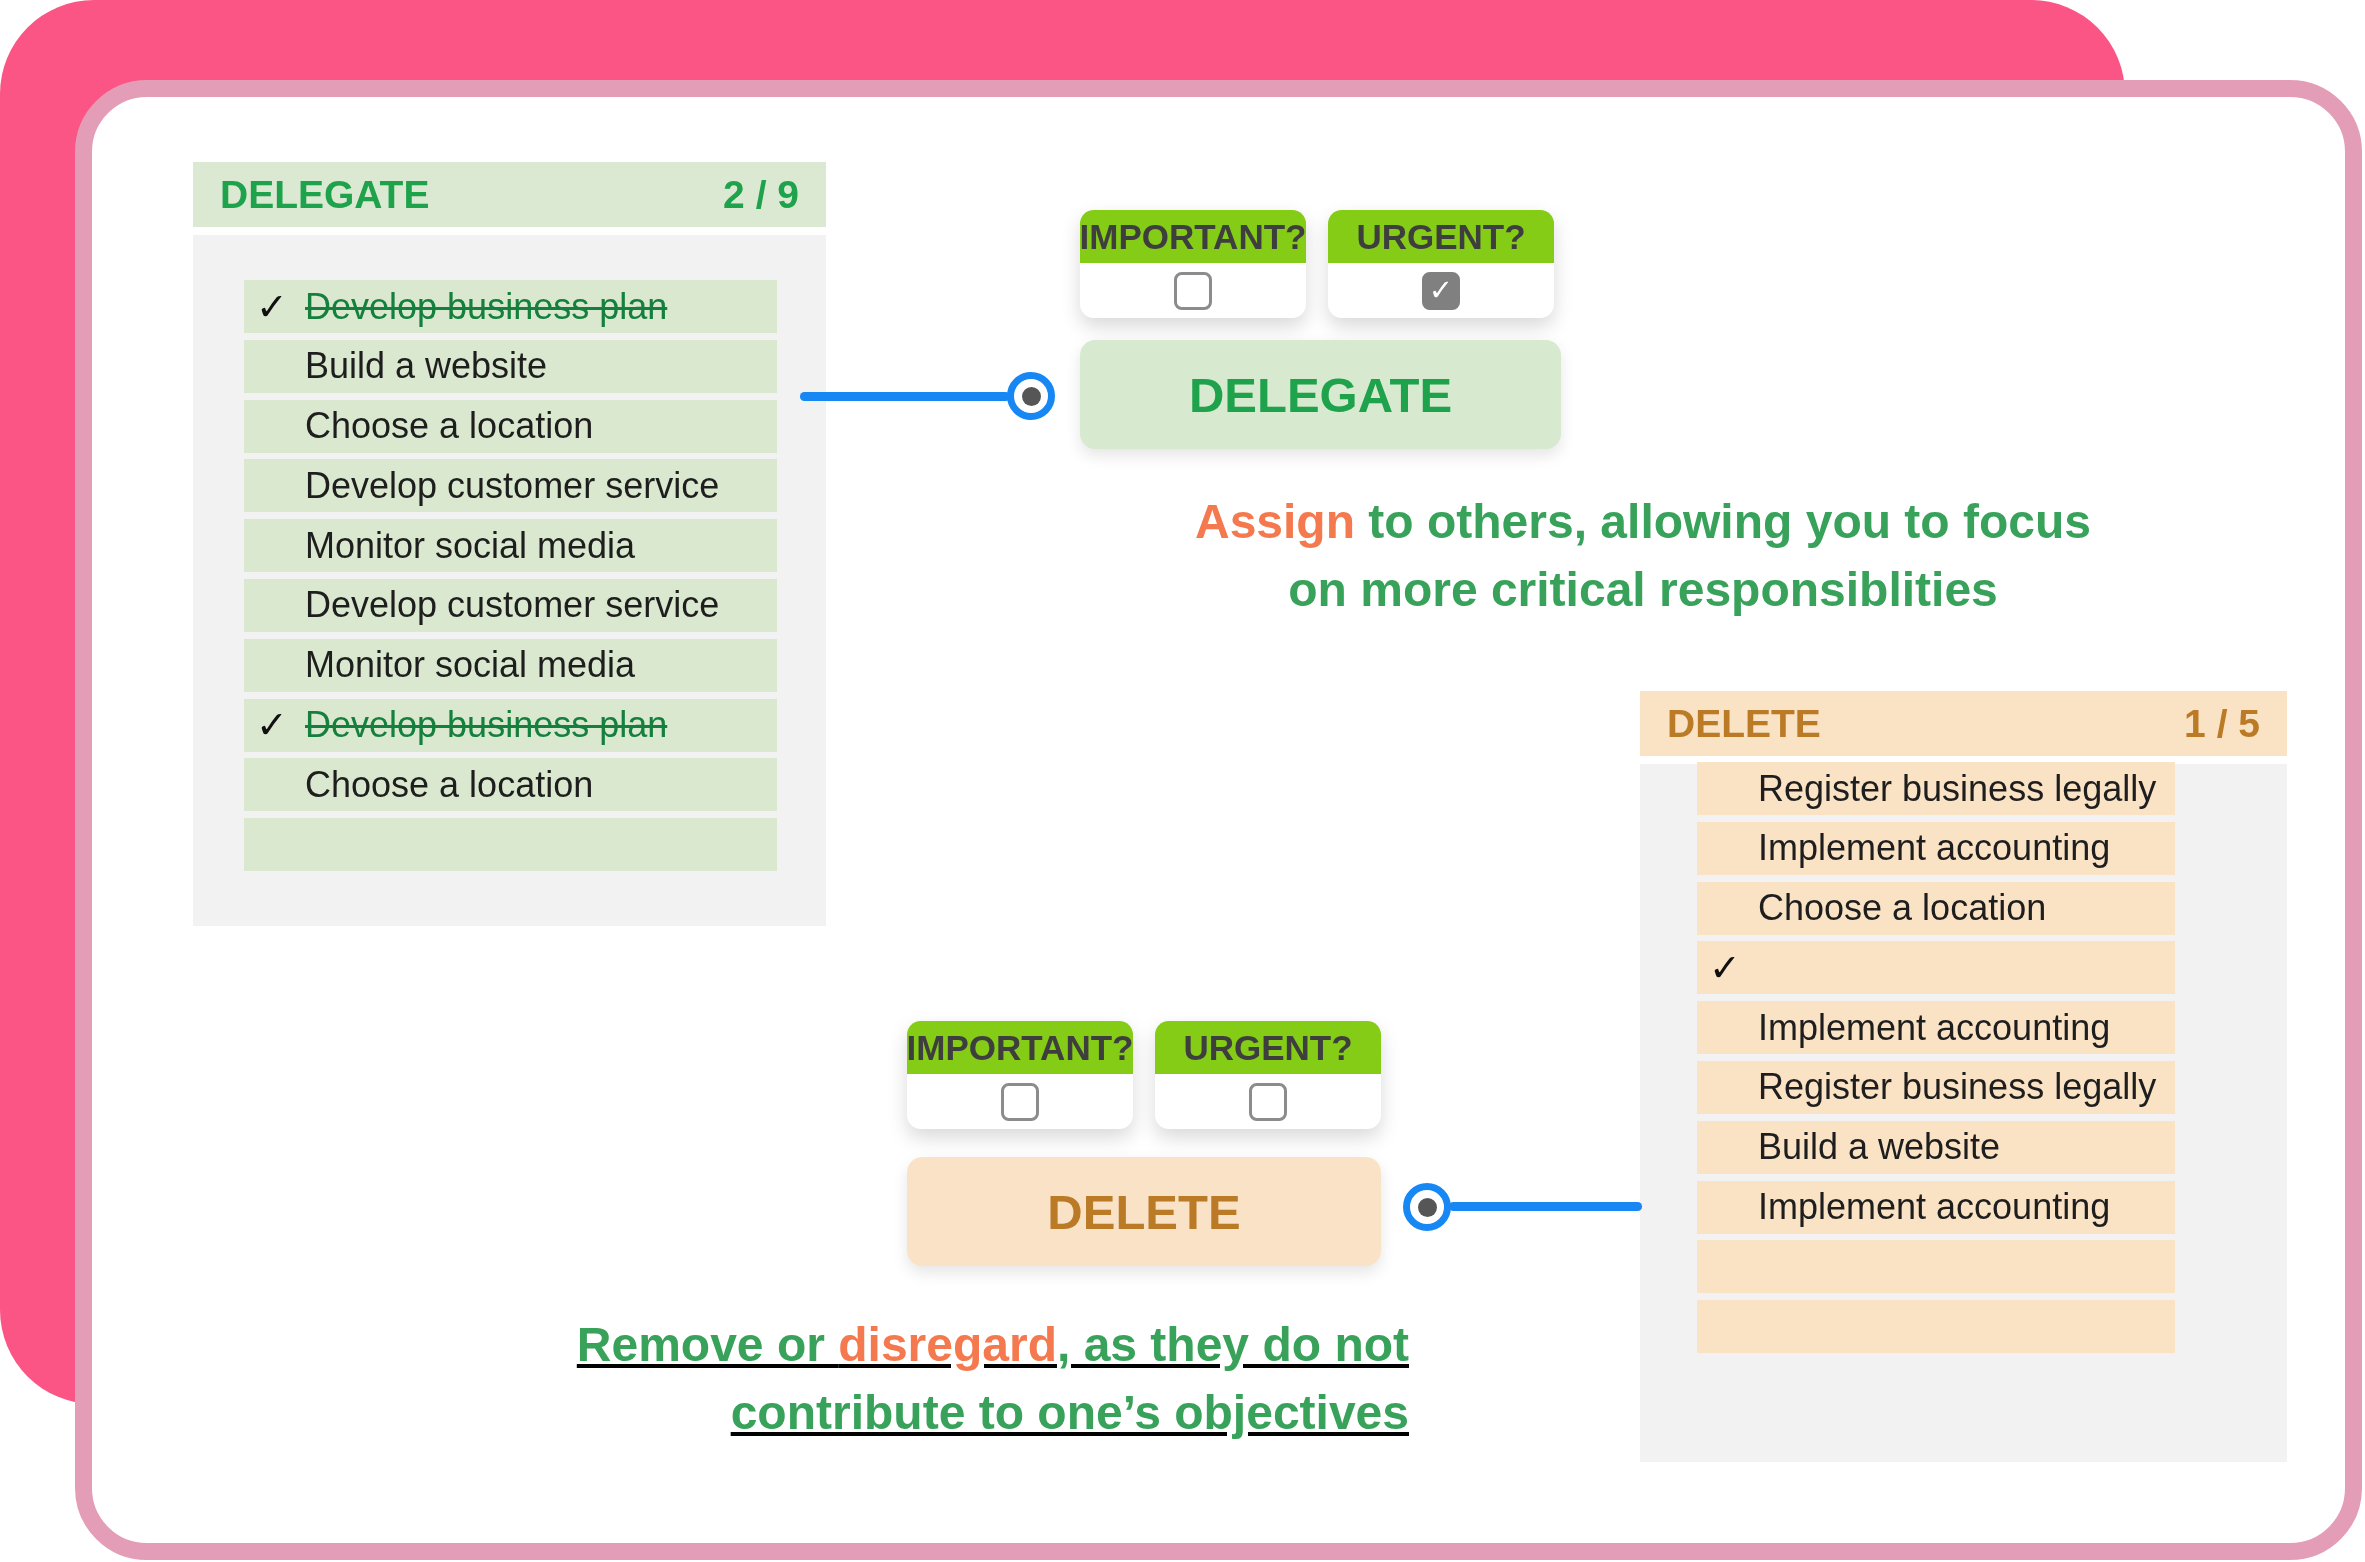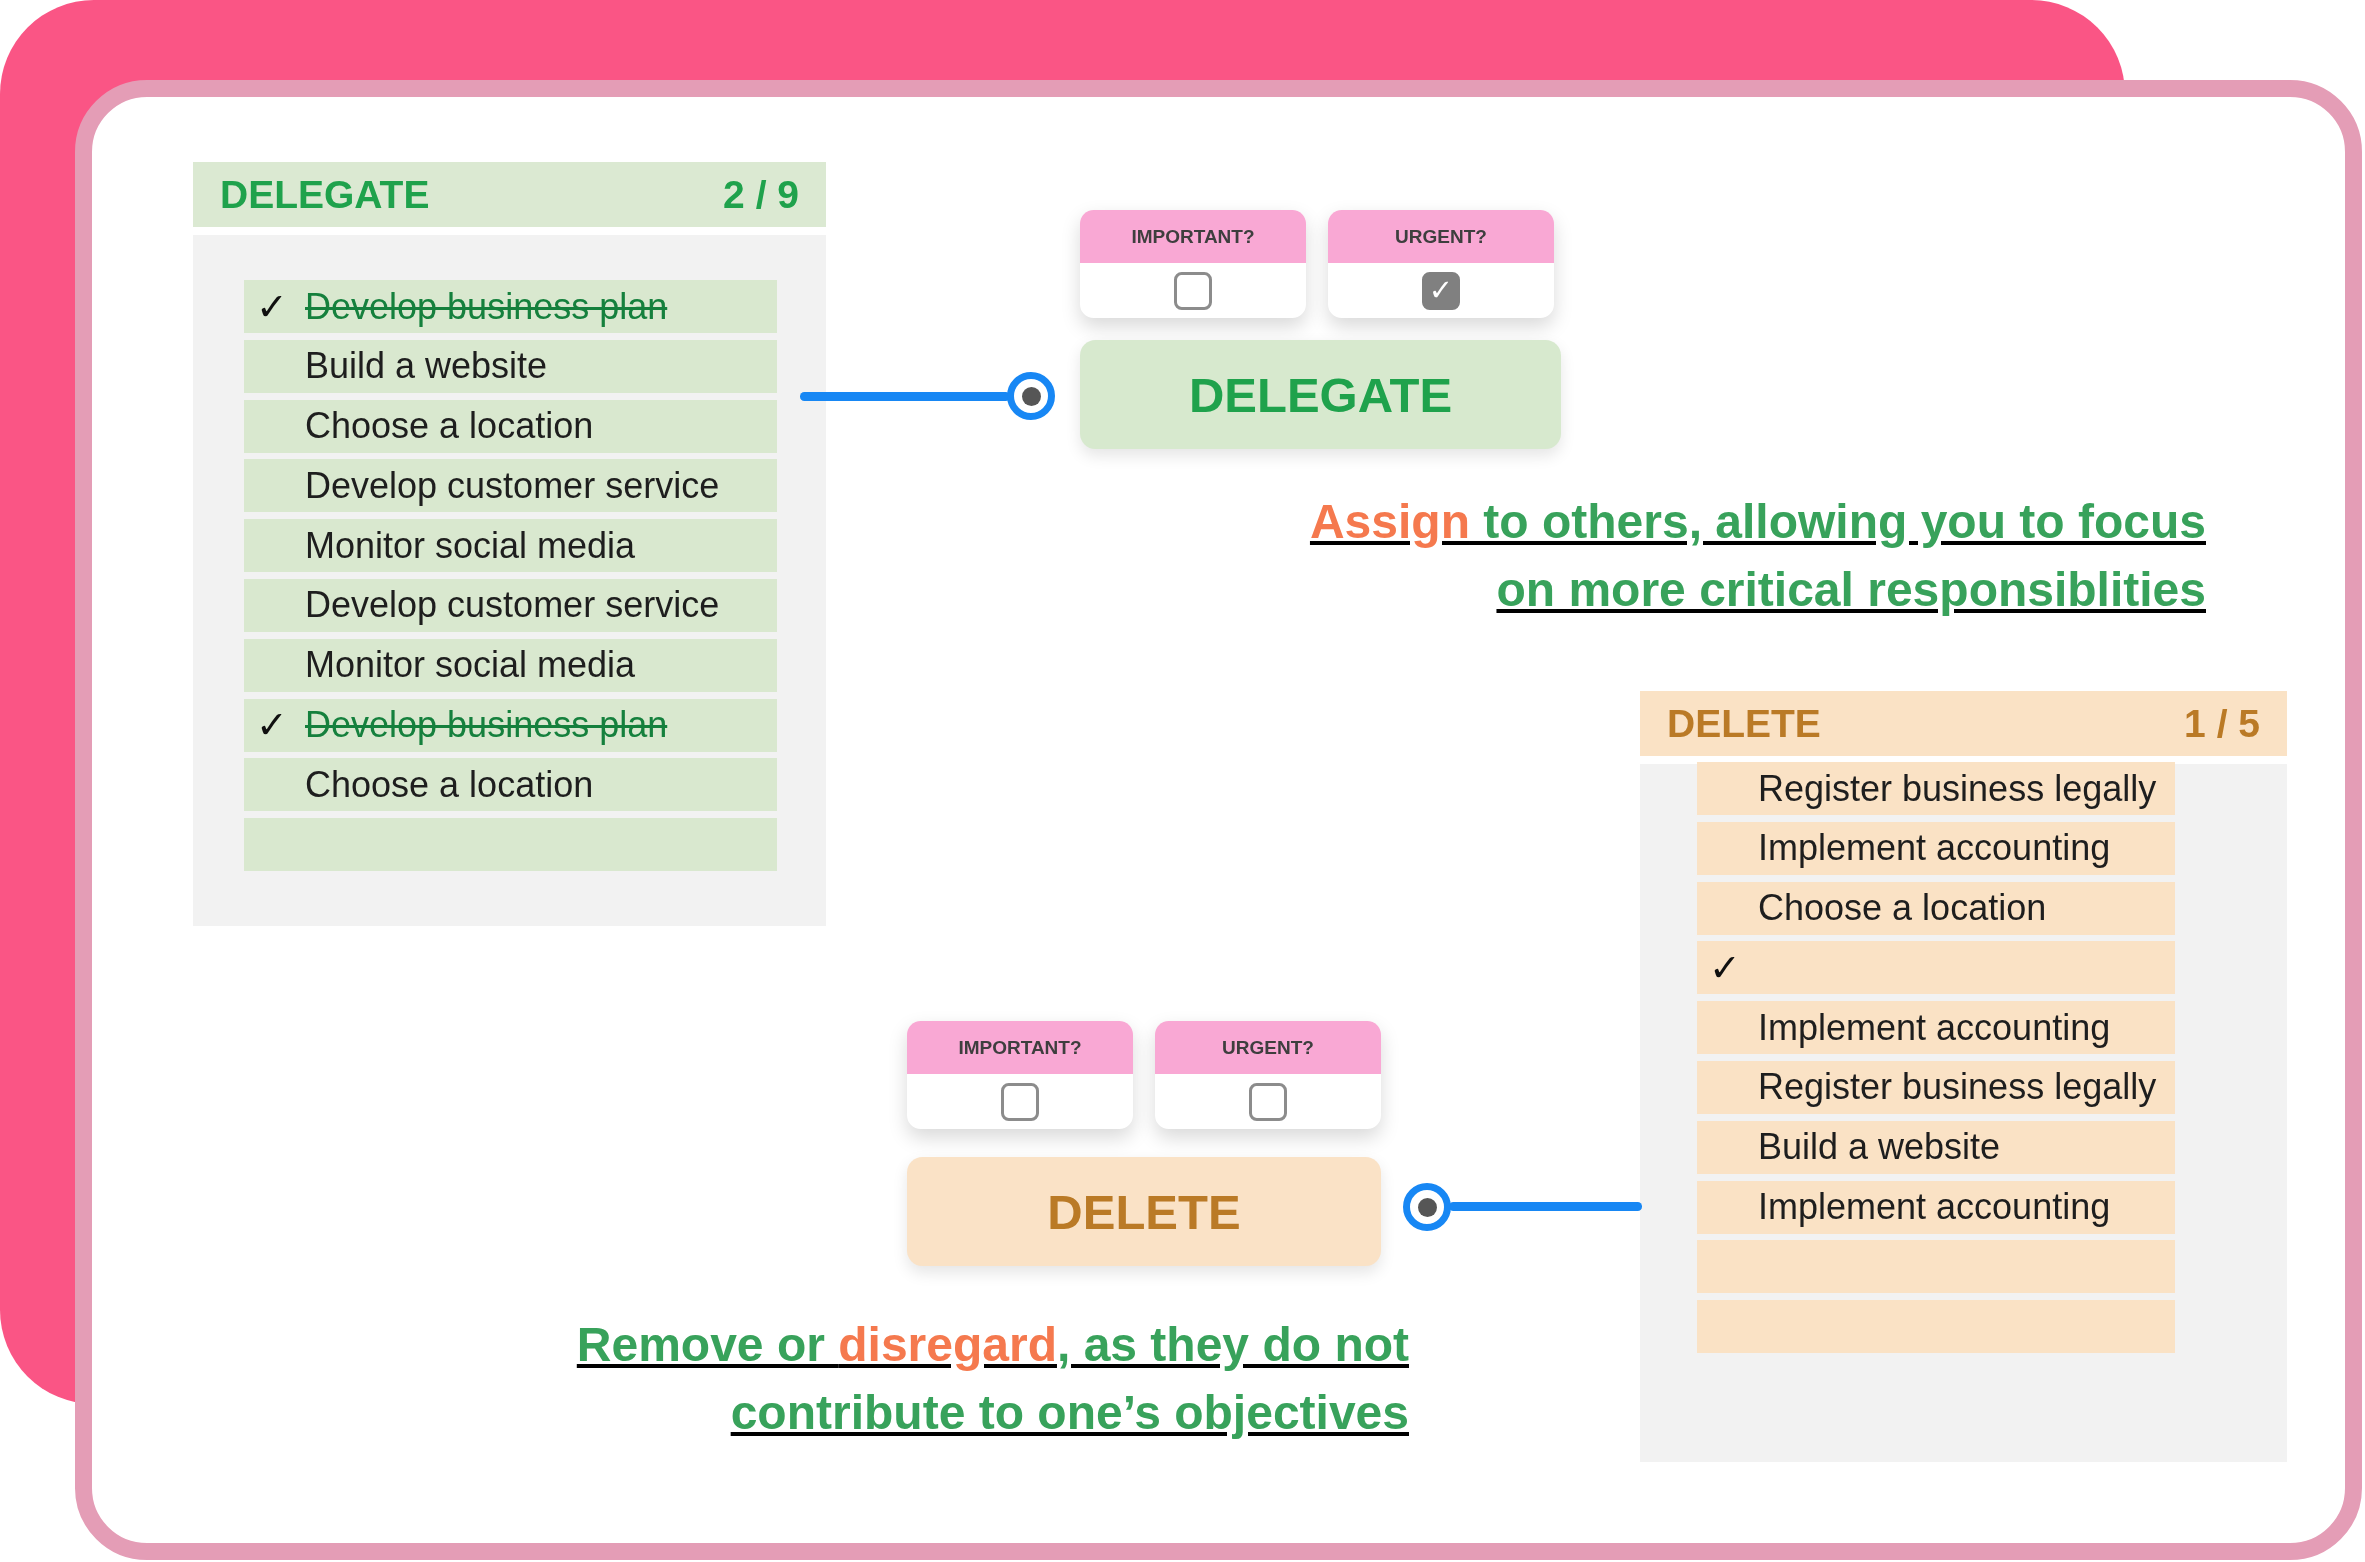--- a/index.html
+++ b/index.html
@@ -25,22 +25,22 @@
   .row:last-child{margin-bottom:0;}
   .green .row{background:#D9E8CF;}
   .peach .row{background:#FAE2C5;}
   .check{width:49px;padding-left:12px;font-size:38px;font-weight:700;color:#101010;flex:0 0 auto;}
   .row-text{white-space:nowrap;}
   .row.struck .row-text{color:#15803d;text-decoration:line-through;text-decoration-thickness:3.4px;}
 
   
   .check-card{position:absolute;width:226px;height:108px;background:#ffffff;border-radius:13.7px;
               box-shadow:0 8.5px 19px rgba(0,0,0,0.15);overflow:hidden;}
-  .check-card .cc-header{height:53px;background:#f9a8d4;display:flex;align-items:center;justify-content:center;
-              font-weight:700;font-size:19px;color:#3E3E3E;}
+  .check-card .cc-header{height:53px;background:#84cc16;display:flex;align-items:center;justify-content:center;
+              font-weight:700;font-size:35px;color:#3E3E3E;}
   .check-card .cc-body{height:55px;display:flex;align-items:center;justify-content:center;}
   .cbox{width:38px;height:38px;box-sizing:border-box;border:3.4px solid #8C8C8C;border-radius:7.7px;background:#ffffff;
         display:flex;align-items:center;justify-content:center;}
   .cbox.checked{background:#808080;border-color:#808080;}
   .cbox-mark{font-size:29px;font-weight:700;color:#ffffff;line-height:1;}
 
   
   .action-btn{position:absolute;border:none;border-radius:15.4px;font-family:inherit;font-weight:700;font-size:49px;
               display:flex;align-items:center;justify-content:center;box-shadow:0 6.8px 15.4px rgba(0,0,0,0.10);}
   .btn-green{background:#D7E9CE;color:#1FA24C;}
@@ -180,21 +180,21 @@
     <div class="cc-header">URGENT?</div>
     <div class="cc-body">
       <div class="cbox checked">
         <span class="cbox-mark">✓</span>
       </div>
     </div>
   </div>
 
   <button class="action-btn btn-green" style="left:1080px;top:340px;width:481px;height:109px;">DELEGATE</button>
 
-  <div class="desc" style="left:1080px;top:488px;width:1126px;text-align:right;text-decoration:underline;">
+  <div class="desc" style="left:1080px;top:488px;width:1126px;text-align:center;">
       <div class="rich-line"><span class="seg-orange">Assign</span><span class="seg-green"> to others, allowing you to focus</span></div>
       <div class="rich-line"><span class="seg-green">on more critical responsiblities</span></div>
     </div>
 
   <div class="conn-line" style="left:800px;top:392px;width:210px;"></div>
   <div class="conn-circle" style="left:1007px;top:372px;">
     <div class="conn-dot"></div>
   </div>
 
   <div class="check-card" style="left:907px;top:1021px;">

